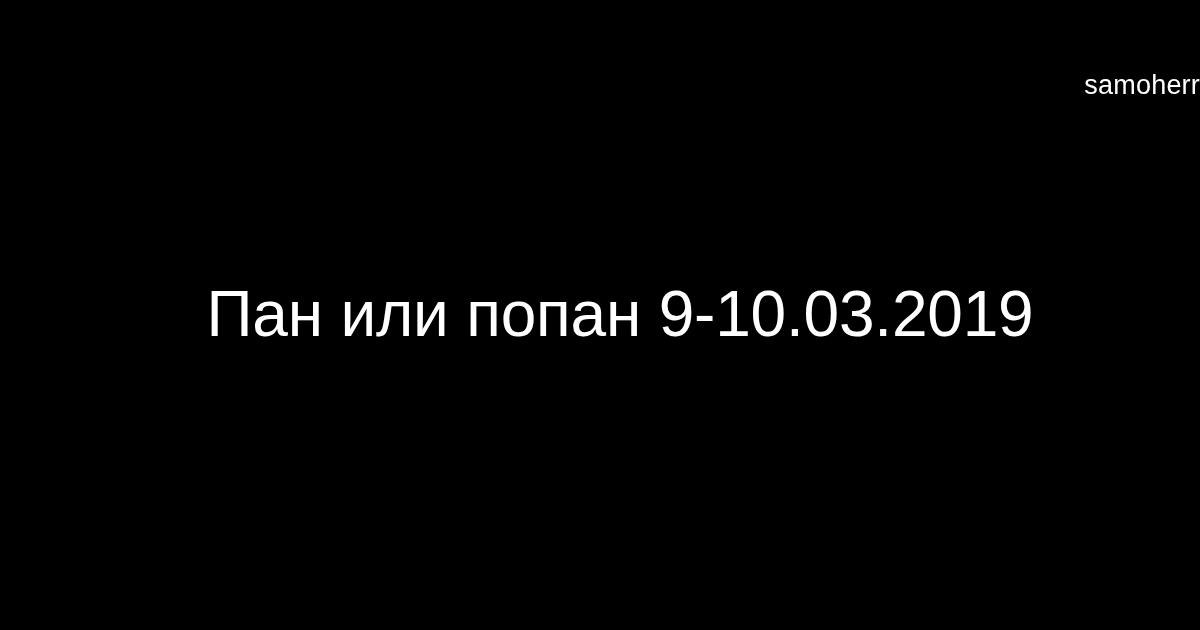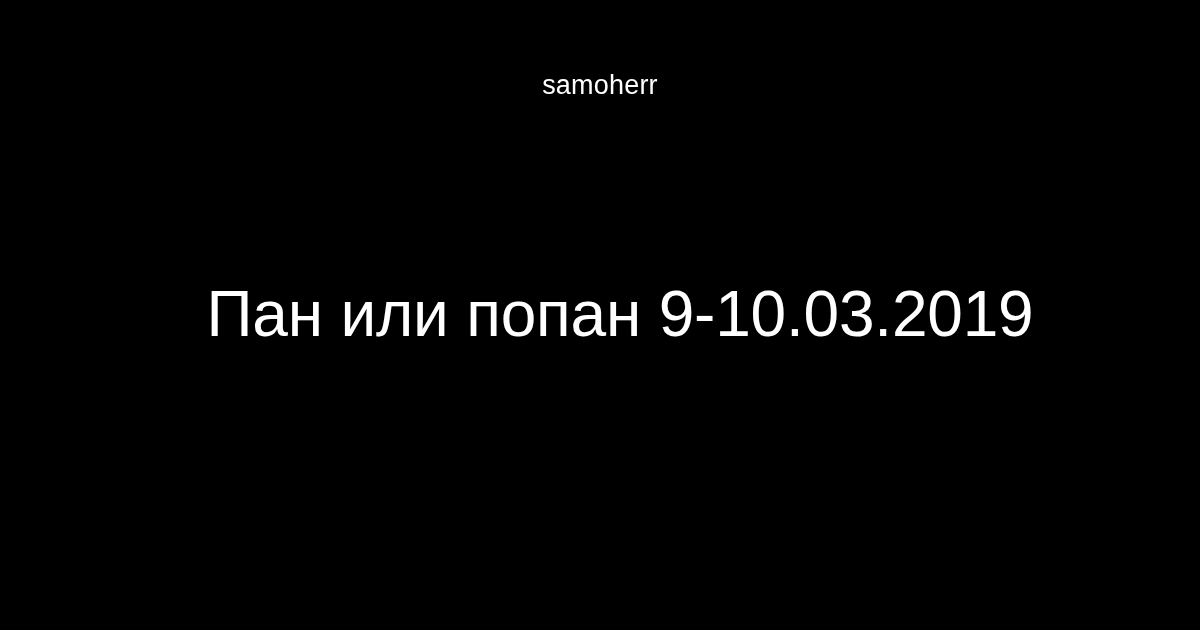--- a/index.html
+++ b/index.html
@@ -22,21 +22,21 @@
     background: #000000;
     box-sizing: border-box;
   }
 
   
   .site-label-row {
     position: absolute;
     top: 72px;
     left: 0;
     width: 1200px;
-    text-align: center;
+    text-align: right;
     line-height: 1;
   }
   .site-label {
     display: inline-block;
     font-family: "Liberation Sans", "DejaVu Sans", sans-serif;
     font-size: 27px;
     font-weight: 400;
     letter-spacing: 0.2px;
     color: #ffffff;
     white-space: nowrap;

